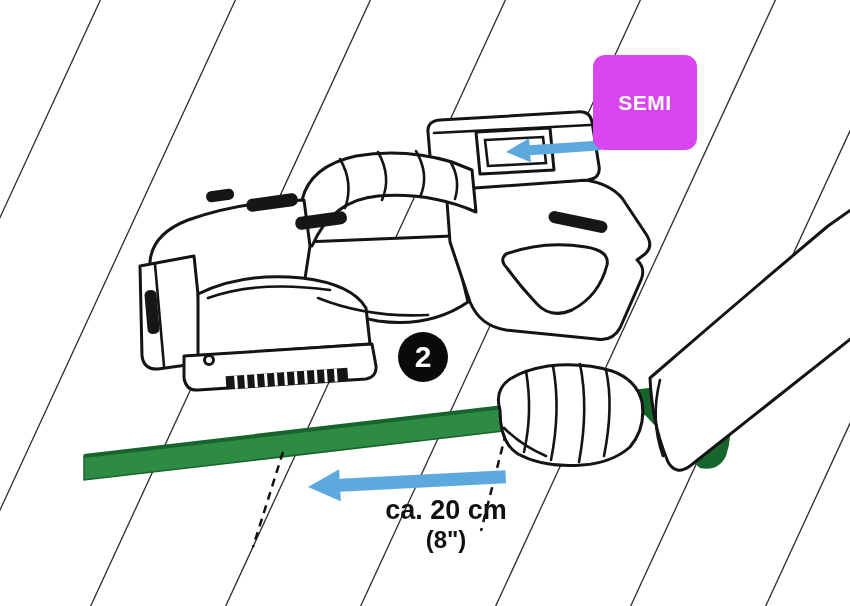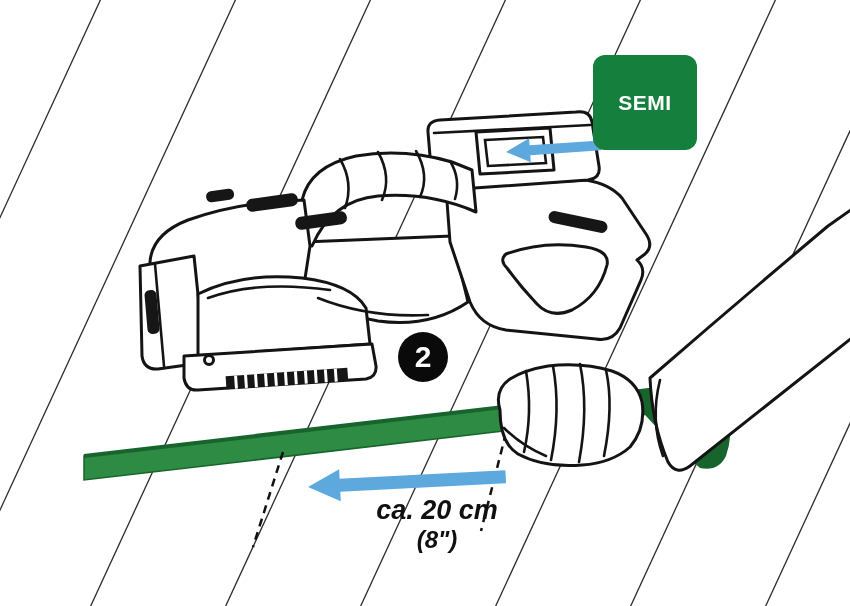--- a/index.html
+++ b/index.html
@@ -10,33 +10,33 @@
   .stage svg{position:absolute;left:0;top:0;}
   
   .o{fill:#ffffff;stroke:#141414;stroke-width:3;stroke-linejoin:round;stroke-linecap:round;}
   .ln{fill:none;stroke:#141414;stroke-width:2.6;stroke-linecap:round;}
   .dk{fill:#161616;stroke:none;}
   .bgl{stroke:#2b2b2b;stroke-width:1.3;}
   .dash{stroke:#111111;stroke-width:2.5;stroke-dasharray:8 6;fill:none;stroke-linecap:butt;}
   
   .badge-mode{
     position:absolute;left:593px;top:55px;width:104px;height:95px;
-    background:#15803d;border-radius:12px;color:#ffffff;
+    background:#d946ef;border-radius:12px;color:#ffffff;
     display:flex;align-items:center;justify-content:center;
     font-weight:bold;font-size:21px;letter-spacing:.5px;
   }
   .badge-step{
     position:absolute;left:398px;top:332px;width:50px;height:50px;
     background:#0a0a0a;border-radius:50%;color:#ffffff;
     display:flex;align-items:center;justify-content:center;
     font-weight:bold;font-size:30px;
   }
   .measure{
-    position:absolute;left:303px;top:494px;width:268px;text-align:center;
-    color:#101010;font-style:italic;font-weight:bold;
+    position:absolute;left:312px;top:494px;width:268px;text-align:center;
+    color:#101010;font-weight:bold;
   }
   .measure .l1{font-size:27px;line-height:32px;}
   .measure .l2{font-size:24px;line-height:28px;}
 </style>
 </head>
 <body>
 
 <div class="stage">
 
   <svg width="850" height="606" viewBox="0 0 850 606">

